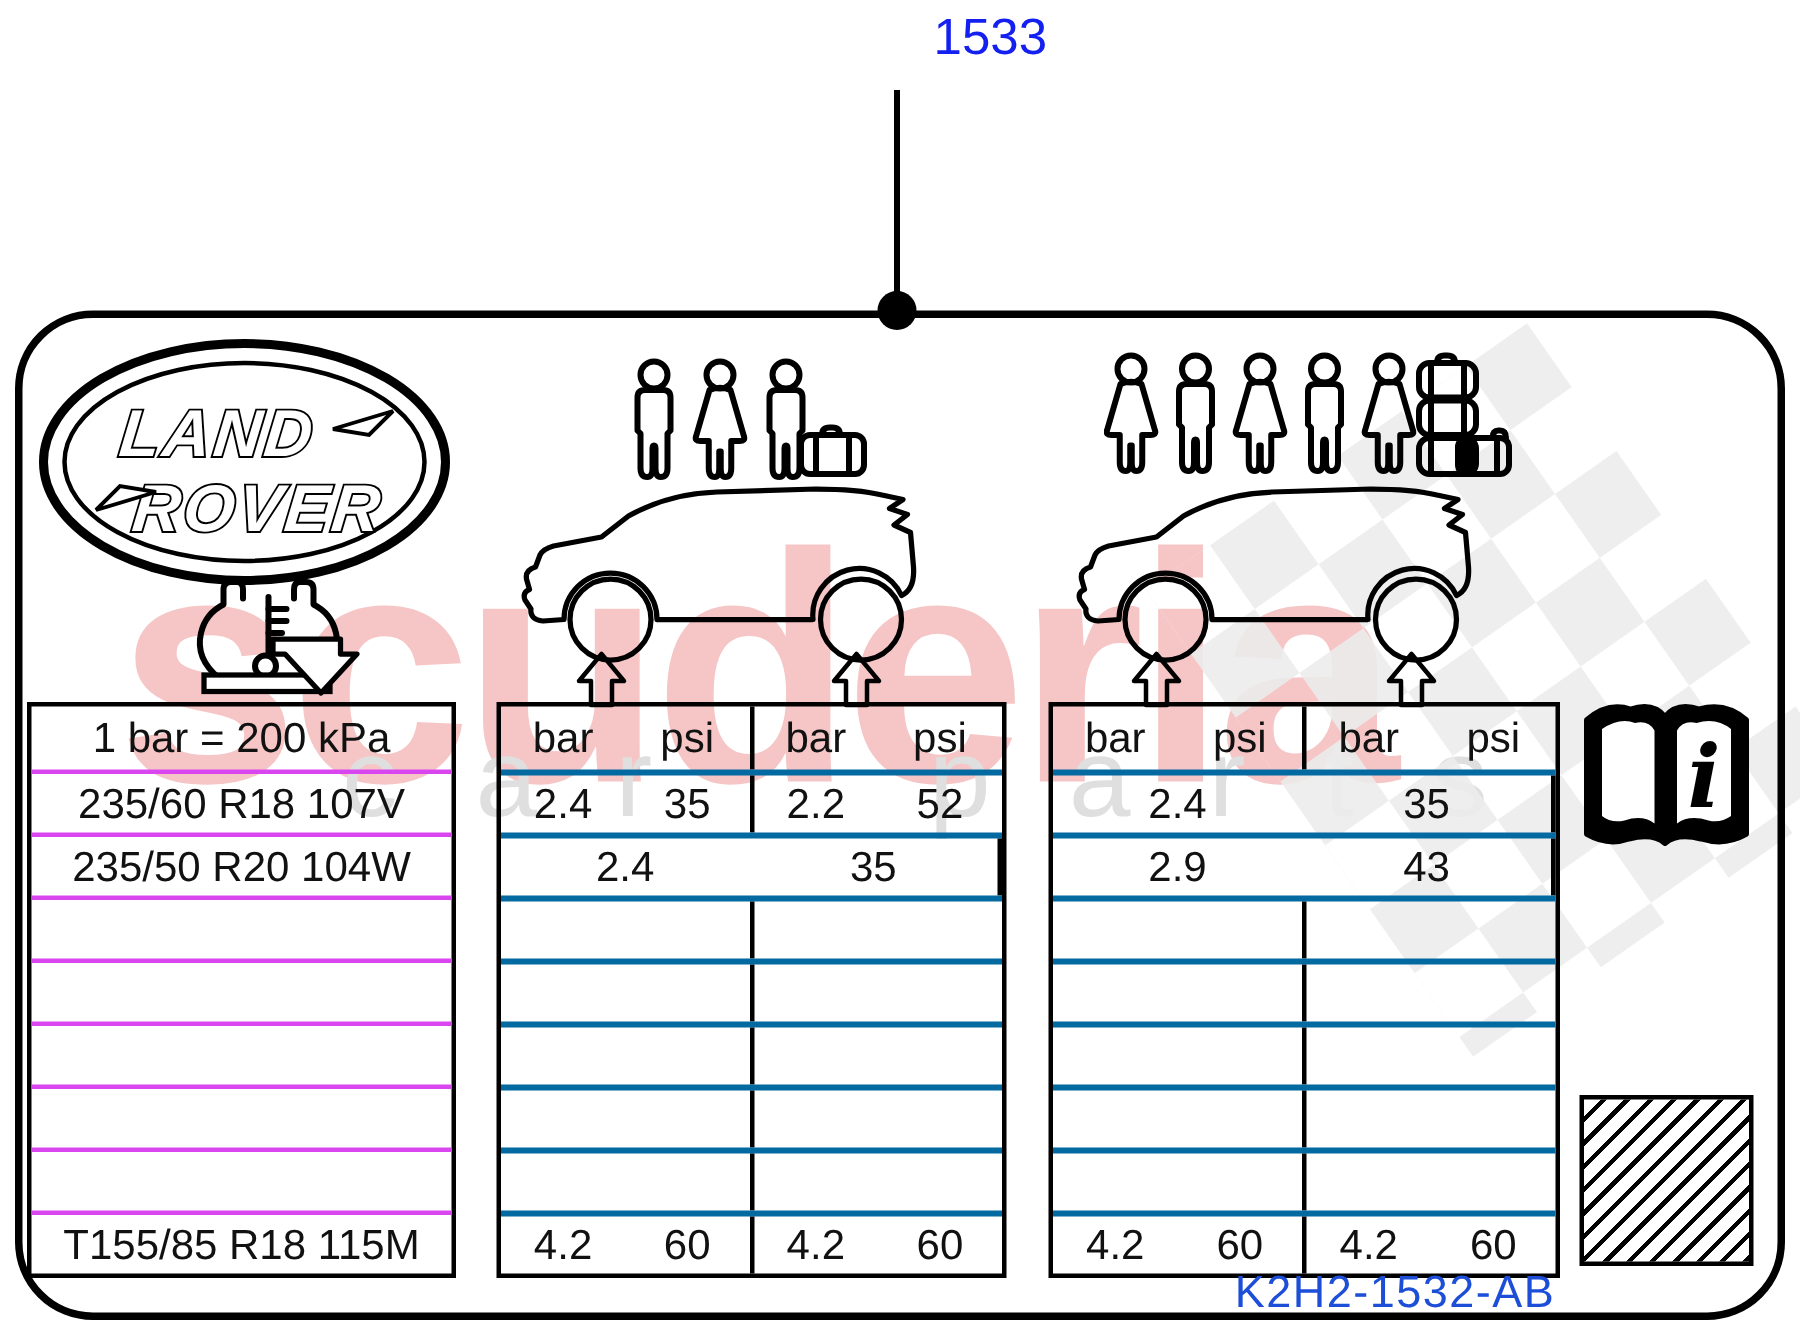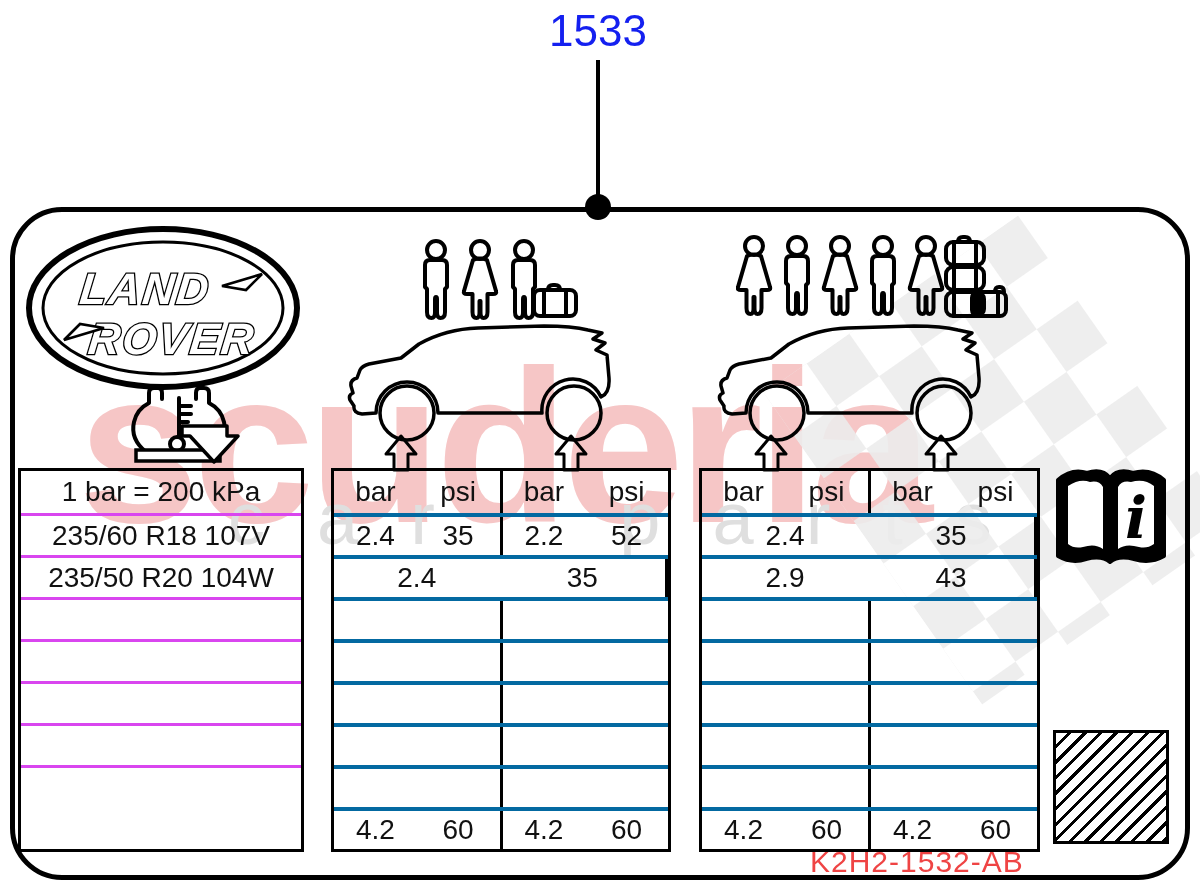--- a/index.html
+++ b/index.html
@@ -1,21 +1,21 @@
 <!DOCTYPE html>
 <html><head>
 <meta charset="utf-8">
 <style>
   html,body{margin:0;padding:0;background:#fff;}
   .canvas{position:relative;width:1200px;height:887px;background:#fff;overflow:hidden;
           font-family:"Liberation Sans",sans-serif;}
 
   
-  .callout-num{position:absolute;left:498px;top:6px;width:200px;text-align:center;
-               font-size:44px;color:#1420f0;z-index:5;}
+  .callout-num{position:absolute;left:498px;top:6px;width:200px;text-align:right;
+               font-size:34px;color:#1420f0;z-index:5;}
   .callout-line{position:absolute;left:596px;top:60px;width:4px;height:146px;background:#000;z-index:5;}
   .callout-dot{position:absolute;left:585px;top:194px;width:26px;height:26px;border-radius:50%;
                background:#000;z-index:5;}
 
   
   .plate{position:absolute;left:10px;top:207px;width:1180px;height:673px;
          border:5px solid #000;border-radius:52px;box-sizing:border-box;background:transparent;z-index:4;}
 
   
   .wm-title{position:absolute;left:78px;top:338px;font-size:218px;font-weight:bold;
@@ -41,22 +41,22 @@
   .pg-row{border-top:4px solid #0369a1;display:flex;align-items:stretch;}
   .tbl-box > .pg-row:first-child{border-top:none;}
   .pg-sub{flex:1;display:flex;align-items:center;}
   .pg-sub:first-child{border-right:3px solid #000;}
   .pv{flex:1;text-align:center;font-size:28px;color:#111;}
 
   
   .hatch-square{position:absolute;left:1053px;top:730px;width:116px;height:114px;z-index:3;
     border:3px solid #000;box-sizing:border-box;
     background-image:repeating-linear-gradient(135deg,#fff 0 8px,#000 8px 11px);}
-  .plate-code{position:absolute;left:810px;top:845px;width:240px;
-              font-size:30px;color:#ef4444;z-index:5;letter-spacing:1px;}
+  .plate-code{position:absolute;left:810px;top:845px;width:240px;text-align:center;
+              font-size:30px;color:#1d4ed8;z-index:5;letter-spacing:1px;}
 </style>
 </head>
 <body>
 
 <div class="canvas">
 
   <div class="callout-num">1533</div>
   <div class="callout-line"></div>
   <div class="callout-dot"></div>
 
@@ -170,20 +170,21 @@
 
   <div class="tbl-box col-tires" id="col-tires">
       <div class="trow">1 bar = 200 kPa</div>
       <div class="trow">235/60 R18 107V</div>
       <div class="trow">235/50 R20 104W</div>
       <div class="trow"></div>
       <div class="trow"></div>
       <div class="trow"></div>
       <div class="trow"></div>
       <div class="trow"></div>
+      <div class="trow">T155/85 R18 115M</div>
     </div>
   <div class="tbl-box pgroup1" id="pgroup1">
       <div class="pg-row">
         <div class="pg-sub">
           <span class="pv">bar</span>
           <span class="pv">psi</span>
         </div>
         <div class="pg-sub">
           <span class="pv">bar</span>
           <span class="pv">psi</span>

